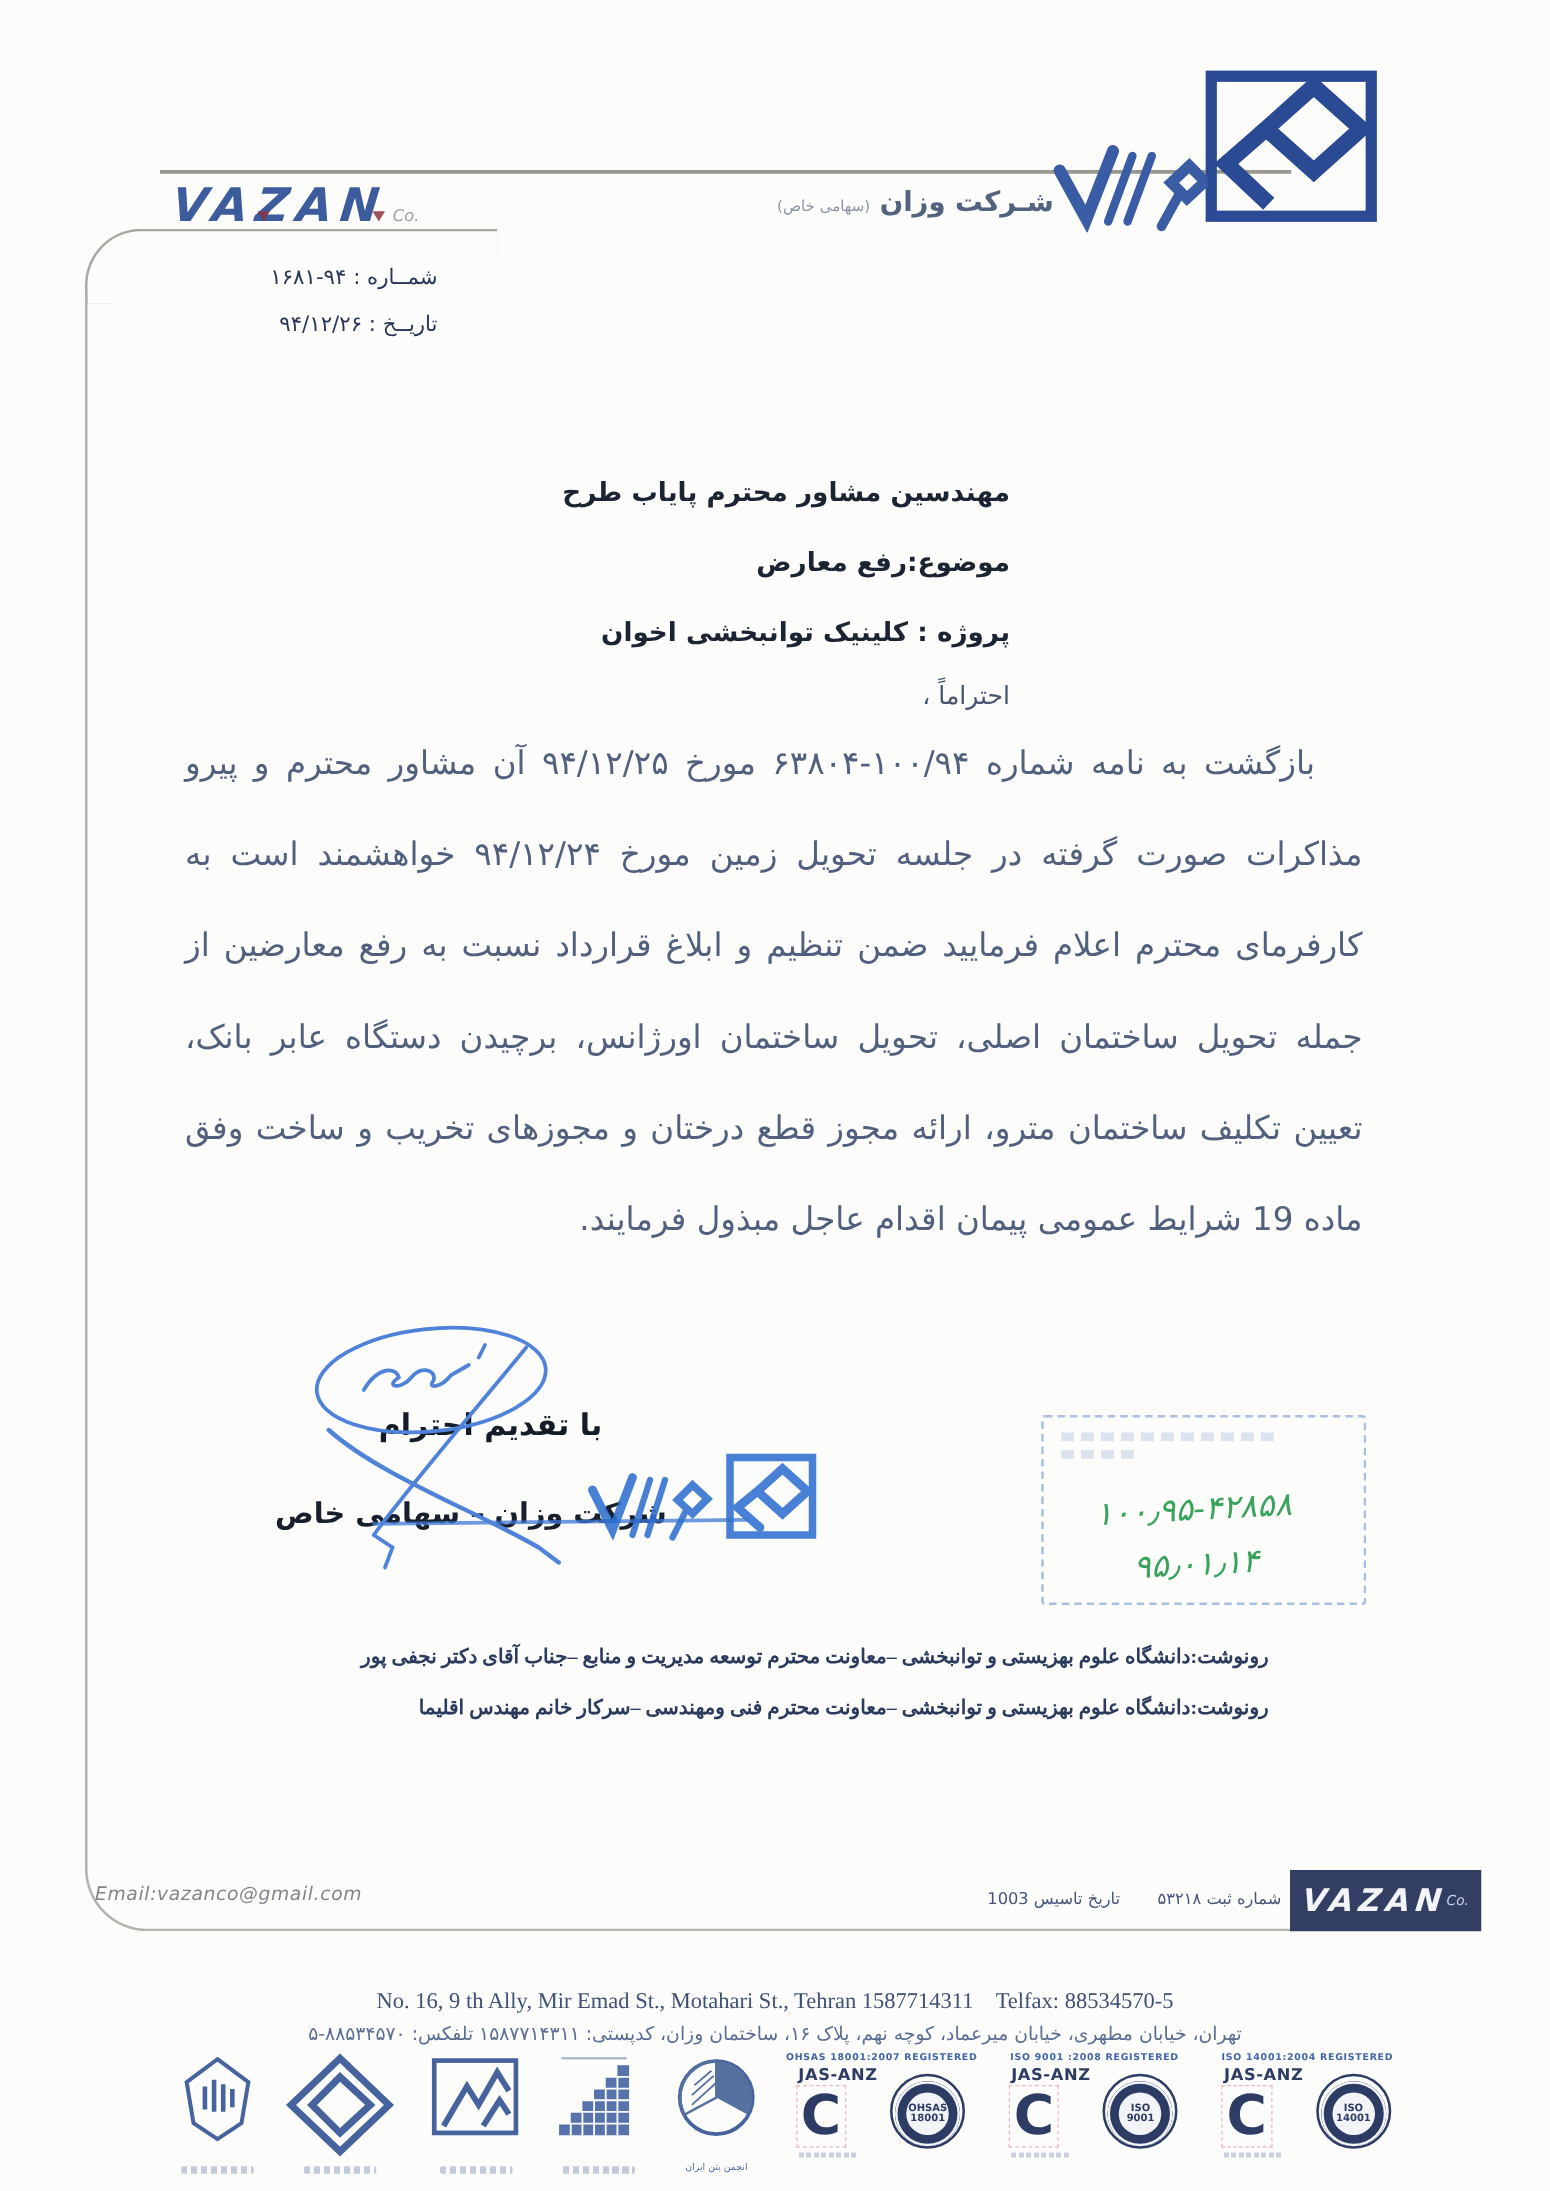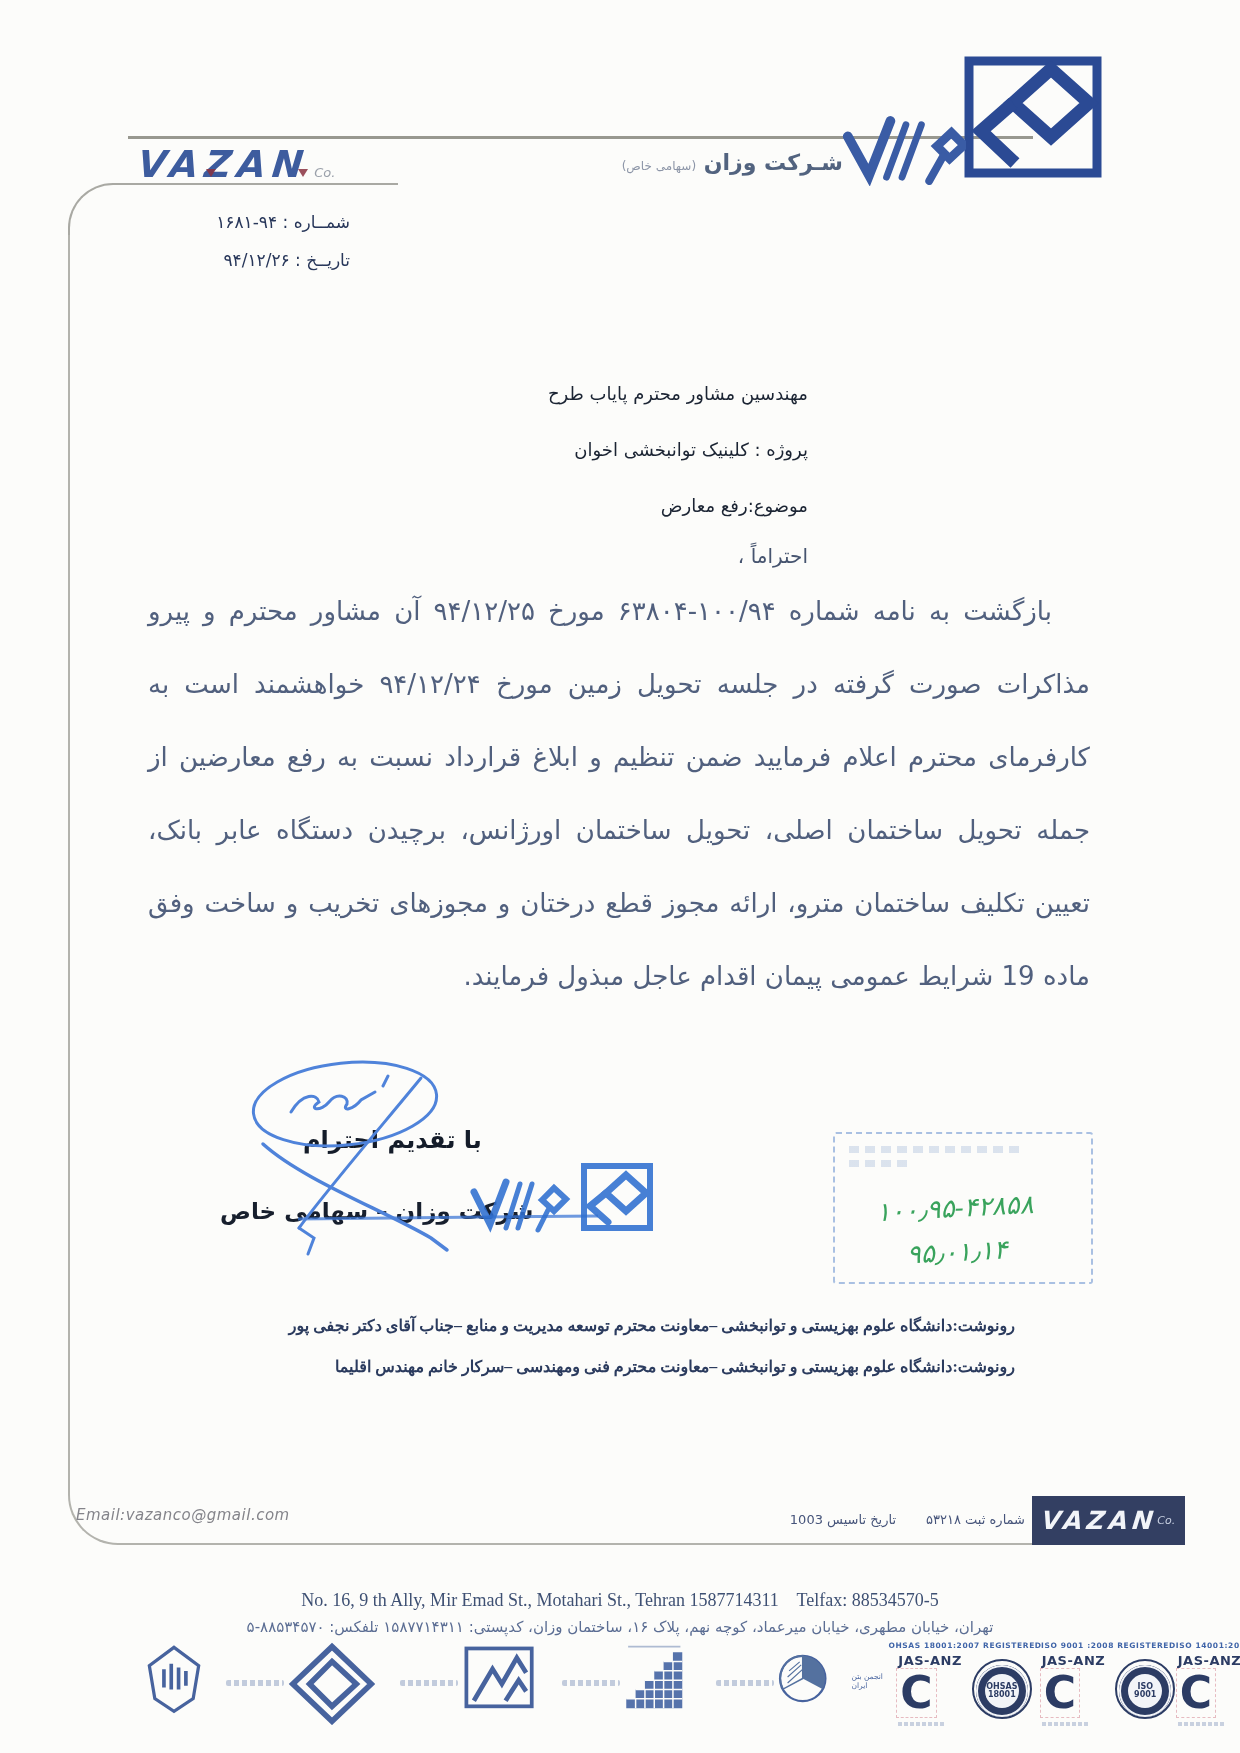--- a/index.html
+++ b/index.html
@@ -45,21 +45,21 @@
   .num-date {
     position:absolute; left:165px; top:203px; width:185px;
     direction:rtl; text-align:right; color:#28375a; font-weight:normal; font-size:17px;
     line-height:38px; white-space:nowrap;
   }
   
   .recipient {
     position:absolute; left:480px; top:366px; width:328px;
     direction:rtl; text-align:right; color:#1b2433;
   }
-  .recipient .r-line { font-size:18px; font-weight:normal; line-height:56px; white-space:nowrap; }
+  .recipient .r-line { font-size:21px; font-weight:bold; line-height:56px; white-space:nowrap; }
   .recipient .salutation { font-size:20px; font-weight:400; color:#46546f; margin-top:10px; }
   
   .body-text { position:absolute; left:148px; top:575px; width:942px; direction:rtl;
     color:#51607e; font-size:26px; }
   .b-line { line-height:73px; text-align:justify; text-align-last:justify; white-space:normal; }
   .b-first { padding-right:38px; }
   .b-last { text-align-last:right; }
   
   .sig-closing { position:absolute; left:303px; top:1126px; font-size:24px; font-weight:bold;
     color:#141c29; direction:rtl; white-space:nowrap; }
@@ -97,21 +97,21 @@
   .f-block .wm { color:#f2f4f8; font-style:italic; font-weight:bold; font-size:25px;
     letter-spacing:4px; transform:skewX(-6deg); }
   .f-block .wm-co { color:#c9d1e2; font-size:11px; font-style:italic; }
   .addr-en { position:absolute; left:0; top:1590px; width:1240px; text-align:center;
     font-family:"Liberation Serif", serif; font-size:18px; color:#3e5073; white-space:pre; }
   .addr-fa { position:absolute; left:0; top:1618px; width:1240px; text-align:center;
     direction:rtl; font-size:15px; color:#5b6d93; }
   
   .logo-row { position:absolute; left:142px; top:1641px; width:980px; height:108px;
     display:flex; justify-content:space-between; align-items:flex-start; }
-  .assoc { display:flex; flex-direction:row; align-items:center; gap:20px; }
+  .assoc { display:flex; flex-direction:column; align-items:center; gap:8px; }
   .cap-squig { width:58px; height:6px; opacity:.45; border-radius:2px;
     background:repeating-linear-gradient(90deg,#7b90b8 0 5px,transparent 5px 8px); }
   .cert { width:152px; display:flex; flex-direction:column; align-items:center; }
   .cert-header { font-size:7.5px; font-weight:bold; letter-spacing:.6px; color:#3f64a8;
     margin-bottom:3px; white-space:nowrap; }
   .cert-row { display:flex; align-items:center; gap:10px; }
   .jas { display:flex; flex-direction:column; align-items:flex-start; }
   .jas-label { font-size:13px; font-weight:bold; color:#2c3c64; letter-spacing:.5px; }
   .jas-c { font-size:44px; font-weight:bold; color:#2c3c64; line-height:.95;
     outline:1px dashed rgba(205,110,125,.45); outline-offset:3px; margin:4px 2px 2px; }
@@ -170,22 +170,22 @@
       <span>۹۴-۱۶۸۱</span>
     </div>
     <div>
       <span>تاريــخ :</span>
       <span>۹۴/۱۲/۲۶</span>
     </div>
   </div>
 
   <div class="recipient">
     <div class="r-line">مهندسین مشاور محترم پایاب طرح</div>
+    <div class="r-line">موضوع:رفع معارض</div>
     <div class="r-line">پروژه : کلینیک توانبخشی اخوان</div>
-    <div class="r-line">موضوع:رفع معارض</div>
     <div class="salutation">احتراماً ،</div>
   </div>
 
   <div class="body-text">
     <div class="b-line b-first">بازگشت به نامه شماره ۱۰۰/۹۴-۶۳۸۰۴ مورخ ۹۴/۱۲/۲۵ آن مشاور محترم و پیرو</div>
     <div class="b-line">مذاکرات صورت گرفته در جلسه تحویل زمین مورخ ۹۴/۱۲/۲۴ خواهشمند است به</div>
     <div class="b-line">کارفرمای محترم اعلام فرمایید ضمن تنظیم و ابلاغ قرارداد نسبت به رفع معارضین از</div>
     <div class="b-line">جمله تحویل ساختمان اصلی، تحویل ساختمان اورژانس، برچیدن دستگاه عابر بانک،</div>
     <div class="b-line">تعیین تکلیف ساختمان مترو، ارائه مجوز قطع درختان و مجوزهای تخریب و ساخت وفق</div>
     <div class="b-line b-last">ماده 19 شرایط عمومی پیمان اقدام عاجل مبذول فرمایند.</div>

